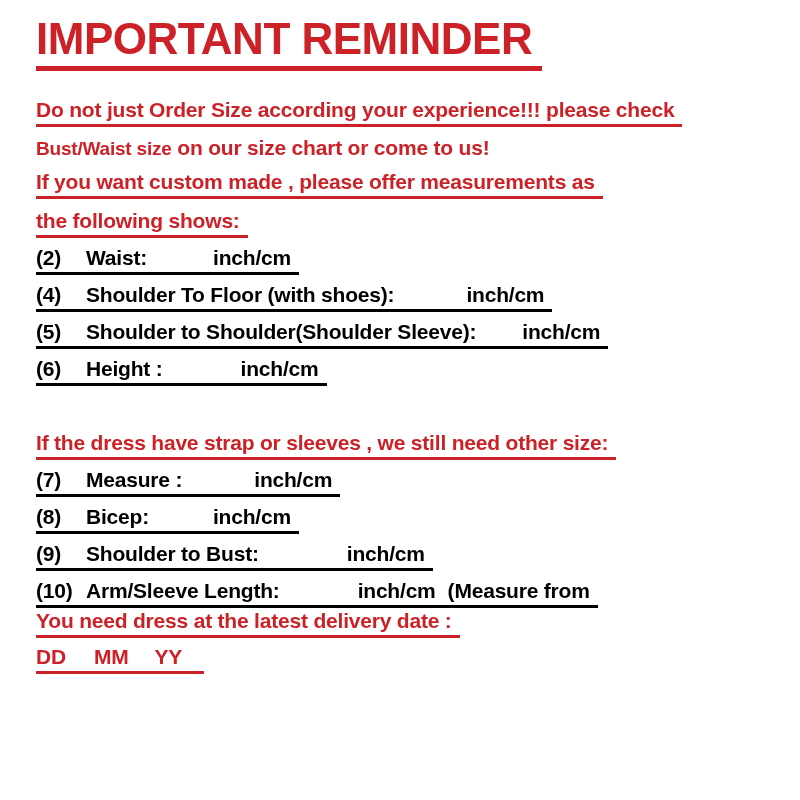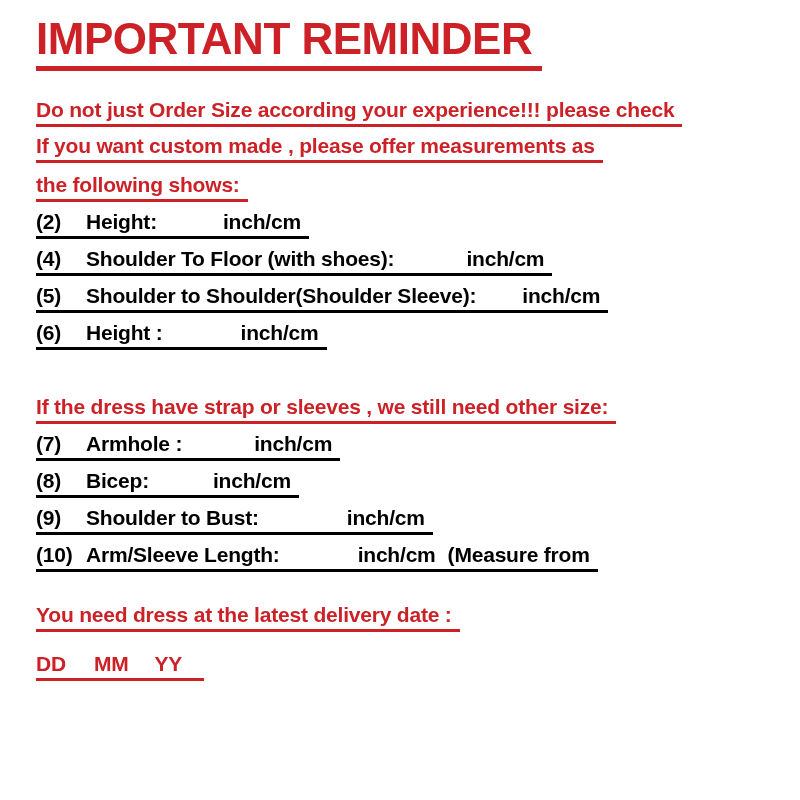--- a/index.html
+++ b/index.html
@@ -51,48 +51,51 @@
 
   .r-line1 { margin-top: 26px; }
   .r-line2 { margin-top: 8px; }
   .r-line2 .item { font-size: 21px; }
   .r-line2 .em { font-size: 19px; }
   .r-line3 { margin-top: 6px; }
   .r-line4 { margin-top: 9px; }
   .r-first-item { margin-top: 12px; }
   .r-item { margin-top: 7px; }
   .r-sleeves-head { margin-top: 44px; }
-  .r-delivery-head { margin-top: 30px; }
-  .r-date { margin-top: 19px; }
+  .r-delivery-head { }
+  .r-date { margin-top: 6px; }
   .r-date .item { padding-right: 22px; }
 </style>
 </head>
 <body>
 
 <div class="page">
 
   <h1 class="title">IMPORTANT REMINDER</h1>
 
   <div class="row r-line1">
     <span class="item red">Do not just Order Size according your experience!!! please check</span>
   </div>
 
+  <div class="row r-line2">
+    <span class="item red no-u"><span class="em">Bust/Waist size</span><span> on our size chart or come to us!</span></span>
+  </div>
 
   <div class="row r-line3">
     <span class="item red">If you want custom made , please offer measurements as</span>
   </div>
 
   <div class="row r-line4">
     <span class="item red">the following shows:</span>
   </div>
 
   
 
   <div class="row r-item">
-    <span class="item black"><span class="num">(2)</span><span>Height:</span><span class="gap g66"></span><span>inch/cm</span></span>
+    <span class="item black"><span class="num">(2)</span><span>Waist:</span><span class="gap g66"></span><span>inch/cm</span></span>
   </div>
 
 
   <div class="row r-item">
     <span class="item black"><span class="num">(4)</span><span>Shoulder To Floor (with shoes):</span><span class="gap g72"></span><span>inch/cm</span></span>
   </div>
 
   <div class="row r-item">
     <span class="item black"><span class="num">(5)</span><span>Shoulder to Shoulder(Shoulder Sleeve):</span><span class="gap g46"></span><span>inch/cm</span></span>
   </div>
@@ -100,21 +103,21 @@
   <div class="row r-item">
     <span class="item black"><span class="num">(6)</span><span>Height :</span><span class="gap g78"></span><span>inch/cm</span></span>
   </div>
 
   
   <div class="row r-sleeves-head">
     <span class="item red">If the dress have strap or sleeves , we still need other size:</span>
   </div>
 
   <div class="row r-item">
-    <span class="item black"><span class="num">(7)</span><span>Armhole :</span><span class="gap g72"></span><span>inch/cm</span></span>
+    <span class="item black"><span class="num">(7)</span><span>Measure :</span><span class="gap g72"></span><span>inch/cm</span></span>
   </div>
 
   <div class="row r-item">
     <span class="item black"><span class="num">(8)</span><span>Bicep:</span><span class="gap g64"></span><span>inch/cm</span></span>
   </div>
 
   <div class="row r-item">
     <span class="item black"><span class="num">(9)</span><span>Shoulder to Bust:</span><span class="gap g88"></span><span>inch/cm</span></span>
   </div>
 

